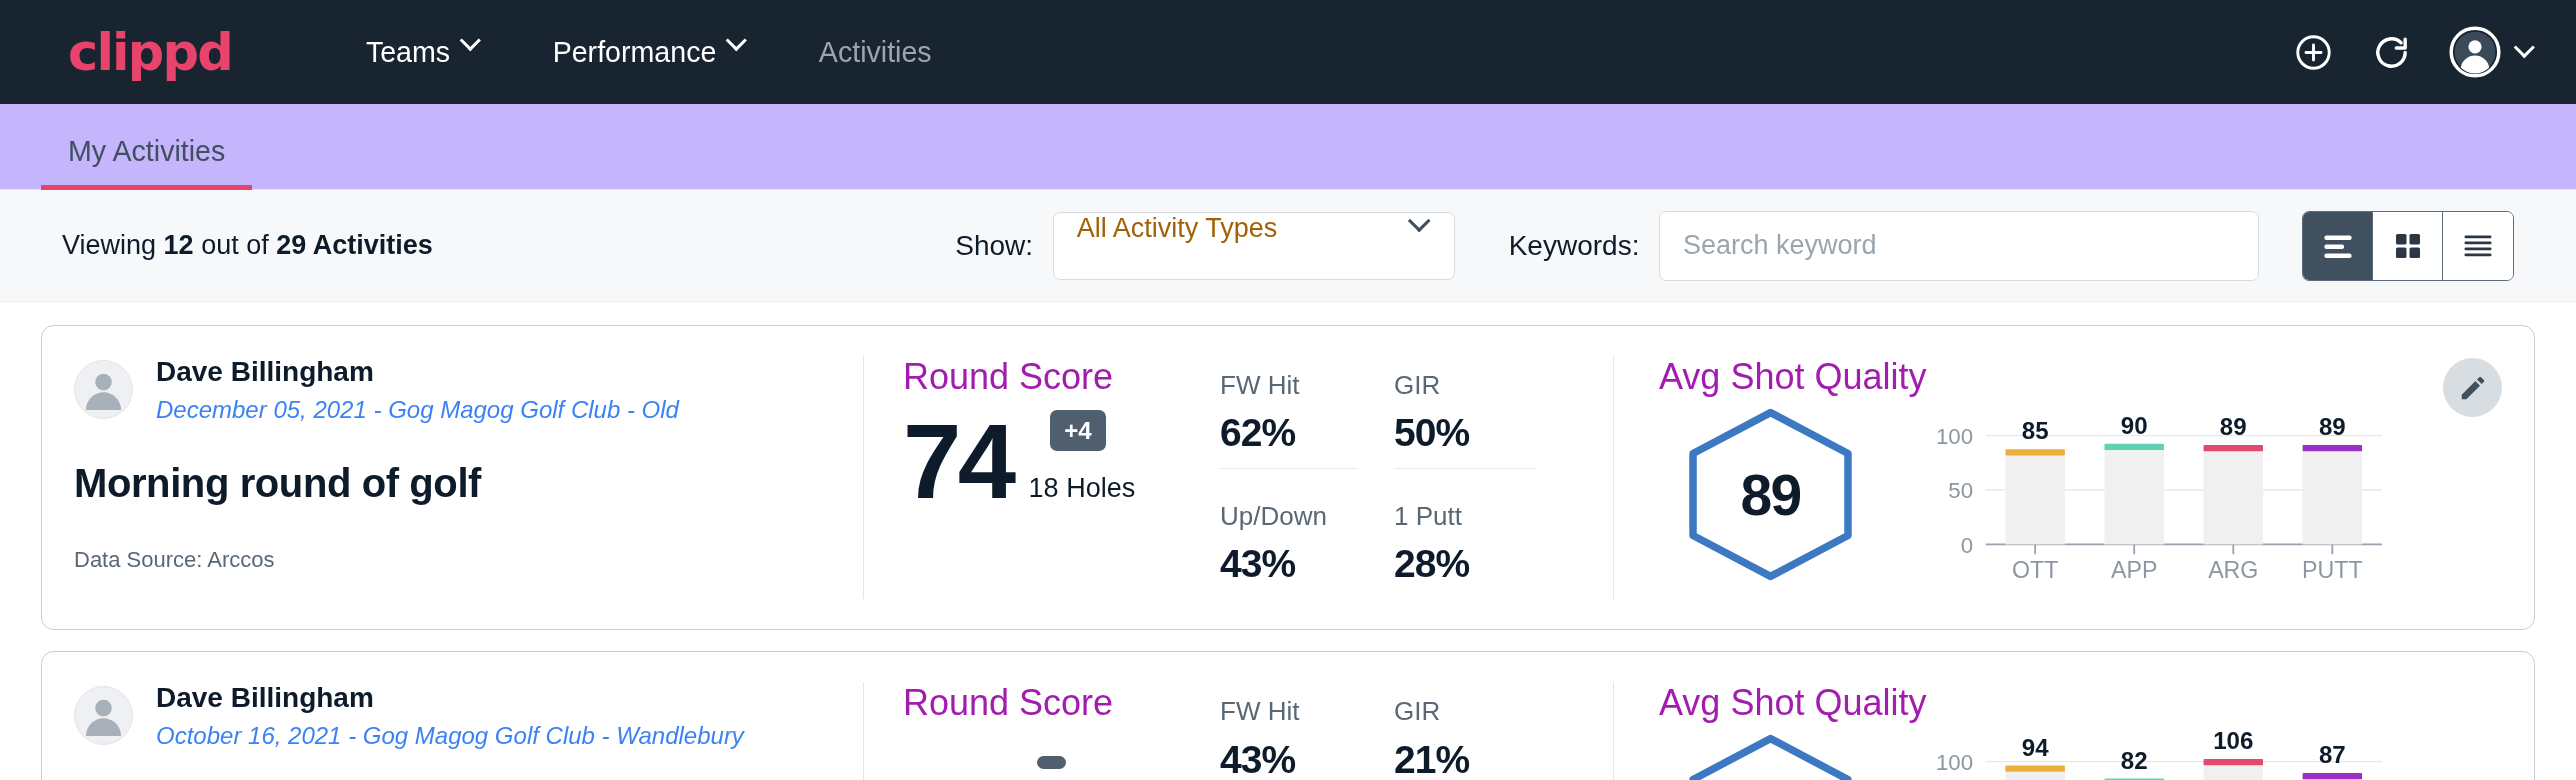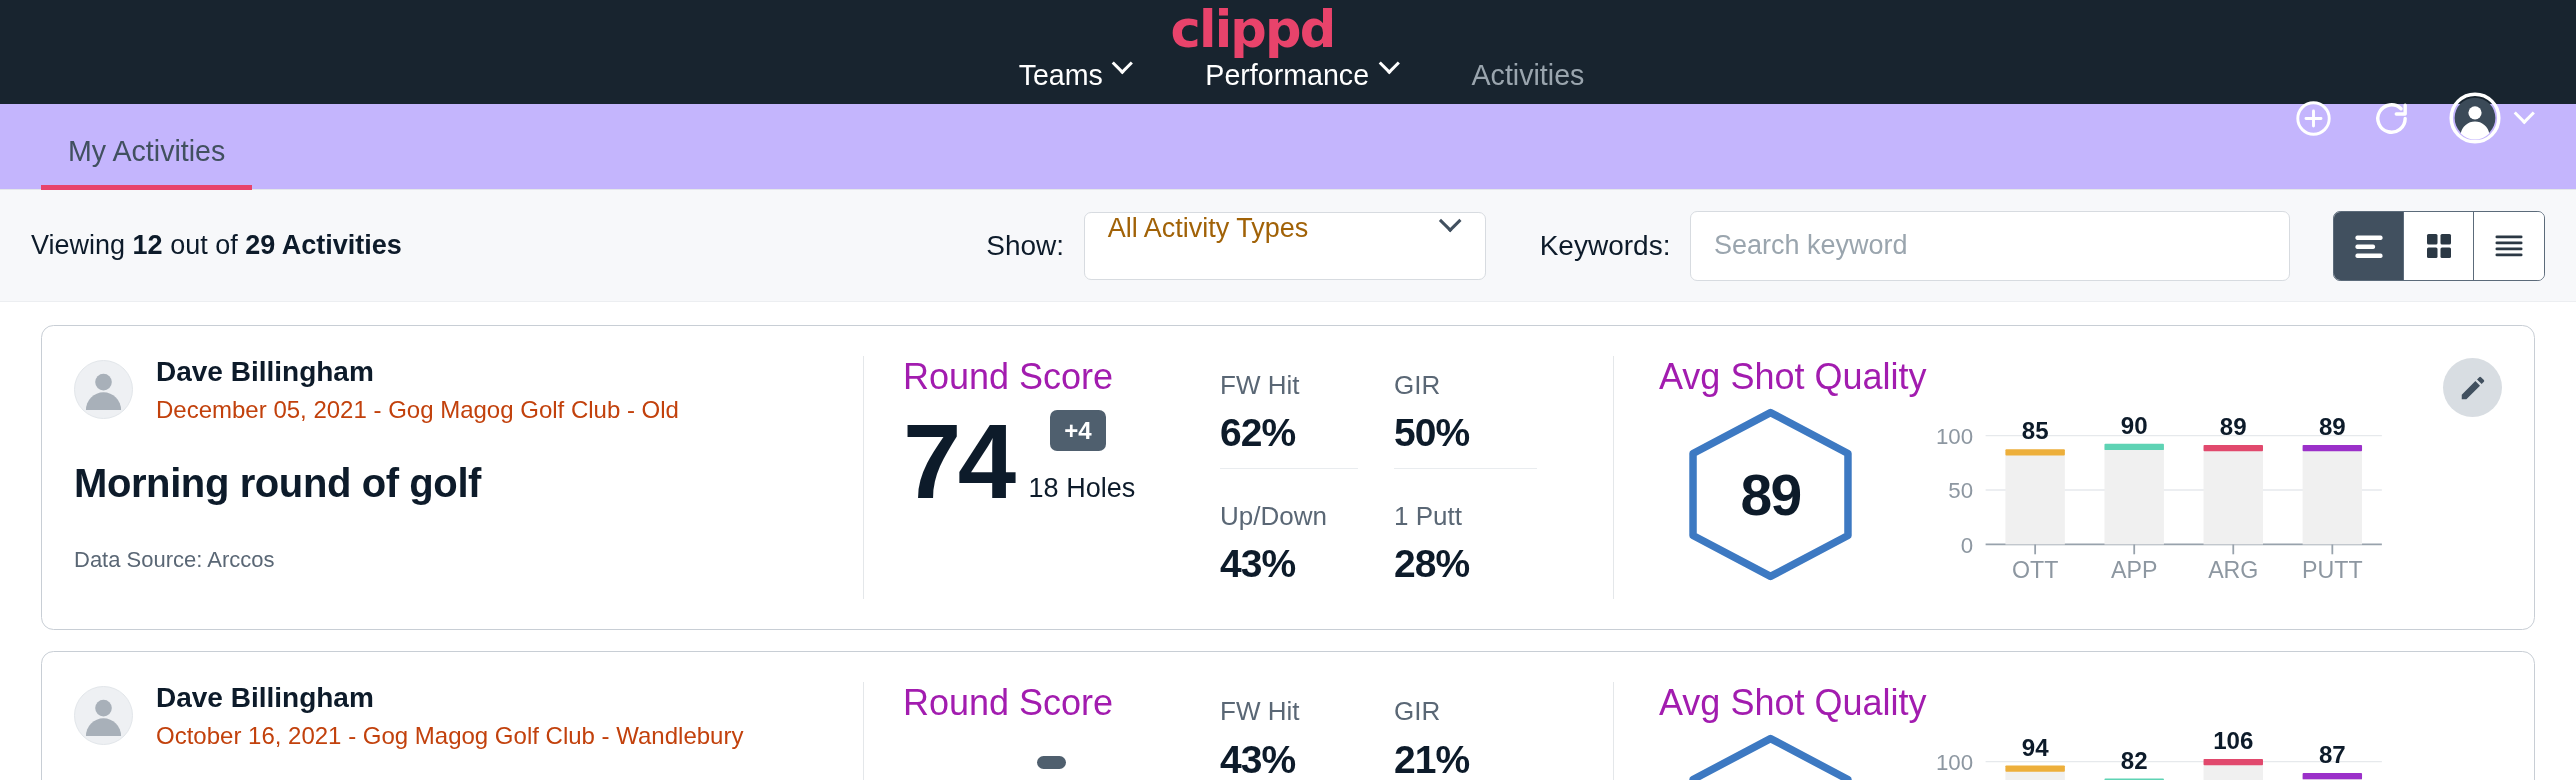--- a/index.html
+++ b/index.html
@@ -11,21 +11,20 @@
   }
 
   
   .topnav {
     height: 104px;
     background: #18242f;
     display: flex;
     align-items: center;
     padding: 0 41px 0 68px;
     position: relative;
-    flex-direction: column;
   }
   .logo {
     font-size: 51px;
     font-weight: 700;
     color: #e8436b;
     letter-spacing: -1.8px;
     margin-right: 98px;
     font-family: "DejaVu Sans", sans-serif;
   }
   .navlinks { display: flex; align-items: center; gap: 0; }
@@ -82,21 +81,21 @@
     height: 5.4px;
     background: #e8436b;
   }
 
   
   .filterbar {
     height: 112px;
     background: #f7f8fa;
     display: flex;
     align-items: center;
-    padding: 0 31px;
+    padding: 0 62px;
     border-bottom: 0.9px solid #eceef1;
   }
   .viewing { font-size: 27px; color: #0d1b2a; }
   .viewing b { font-weight: 700; }
   .filter-right {
     margin-left: auto;
     display: flex; align-items: center; gap: 0;
   }
   .flabel { font-size: 28px; color: #0d1b2a; margin-right: 19.6px; white-space: nowrap; }
   .select {
@@ -177,21 +176,21 @@
     width: 59px; height: 59px;
     border-radius: 50%;
     background: #eef0f3;
     border: 1.8px solid #e2e6ea;
     display: flex; align-items: flex-end; justify-content: center;
     overflow: hidden;
     flex-shrink: 0;
     margin-top: 3.6px;
   }
   .pname { font-size: 28px; font-weight: 700; color: #0d1b2a; line-height: 1.15; }
-  .pmeta { font-size: 24px; color: #c2410c; margin-top: 8px; }
+  .pmeta { font-size: 24px; color: #3b82f6; margin-top: 8px; font-style: italic; }
   .ctitle {
     font-size: 40px; font-weight: 700; color: #0d1b2a;
     margin-top: 37px; letter-spacing: -0.4px;
   }
   .csource { font-size: 22px; color: #5a6775; margin-top: 41px; }
 
   
   .col-score {
     width: 357px;
     border-left: 0.9px solid #e4e7ea;

